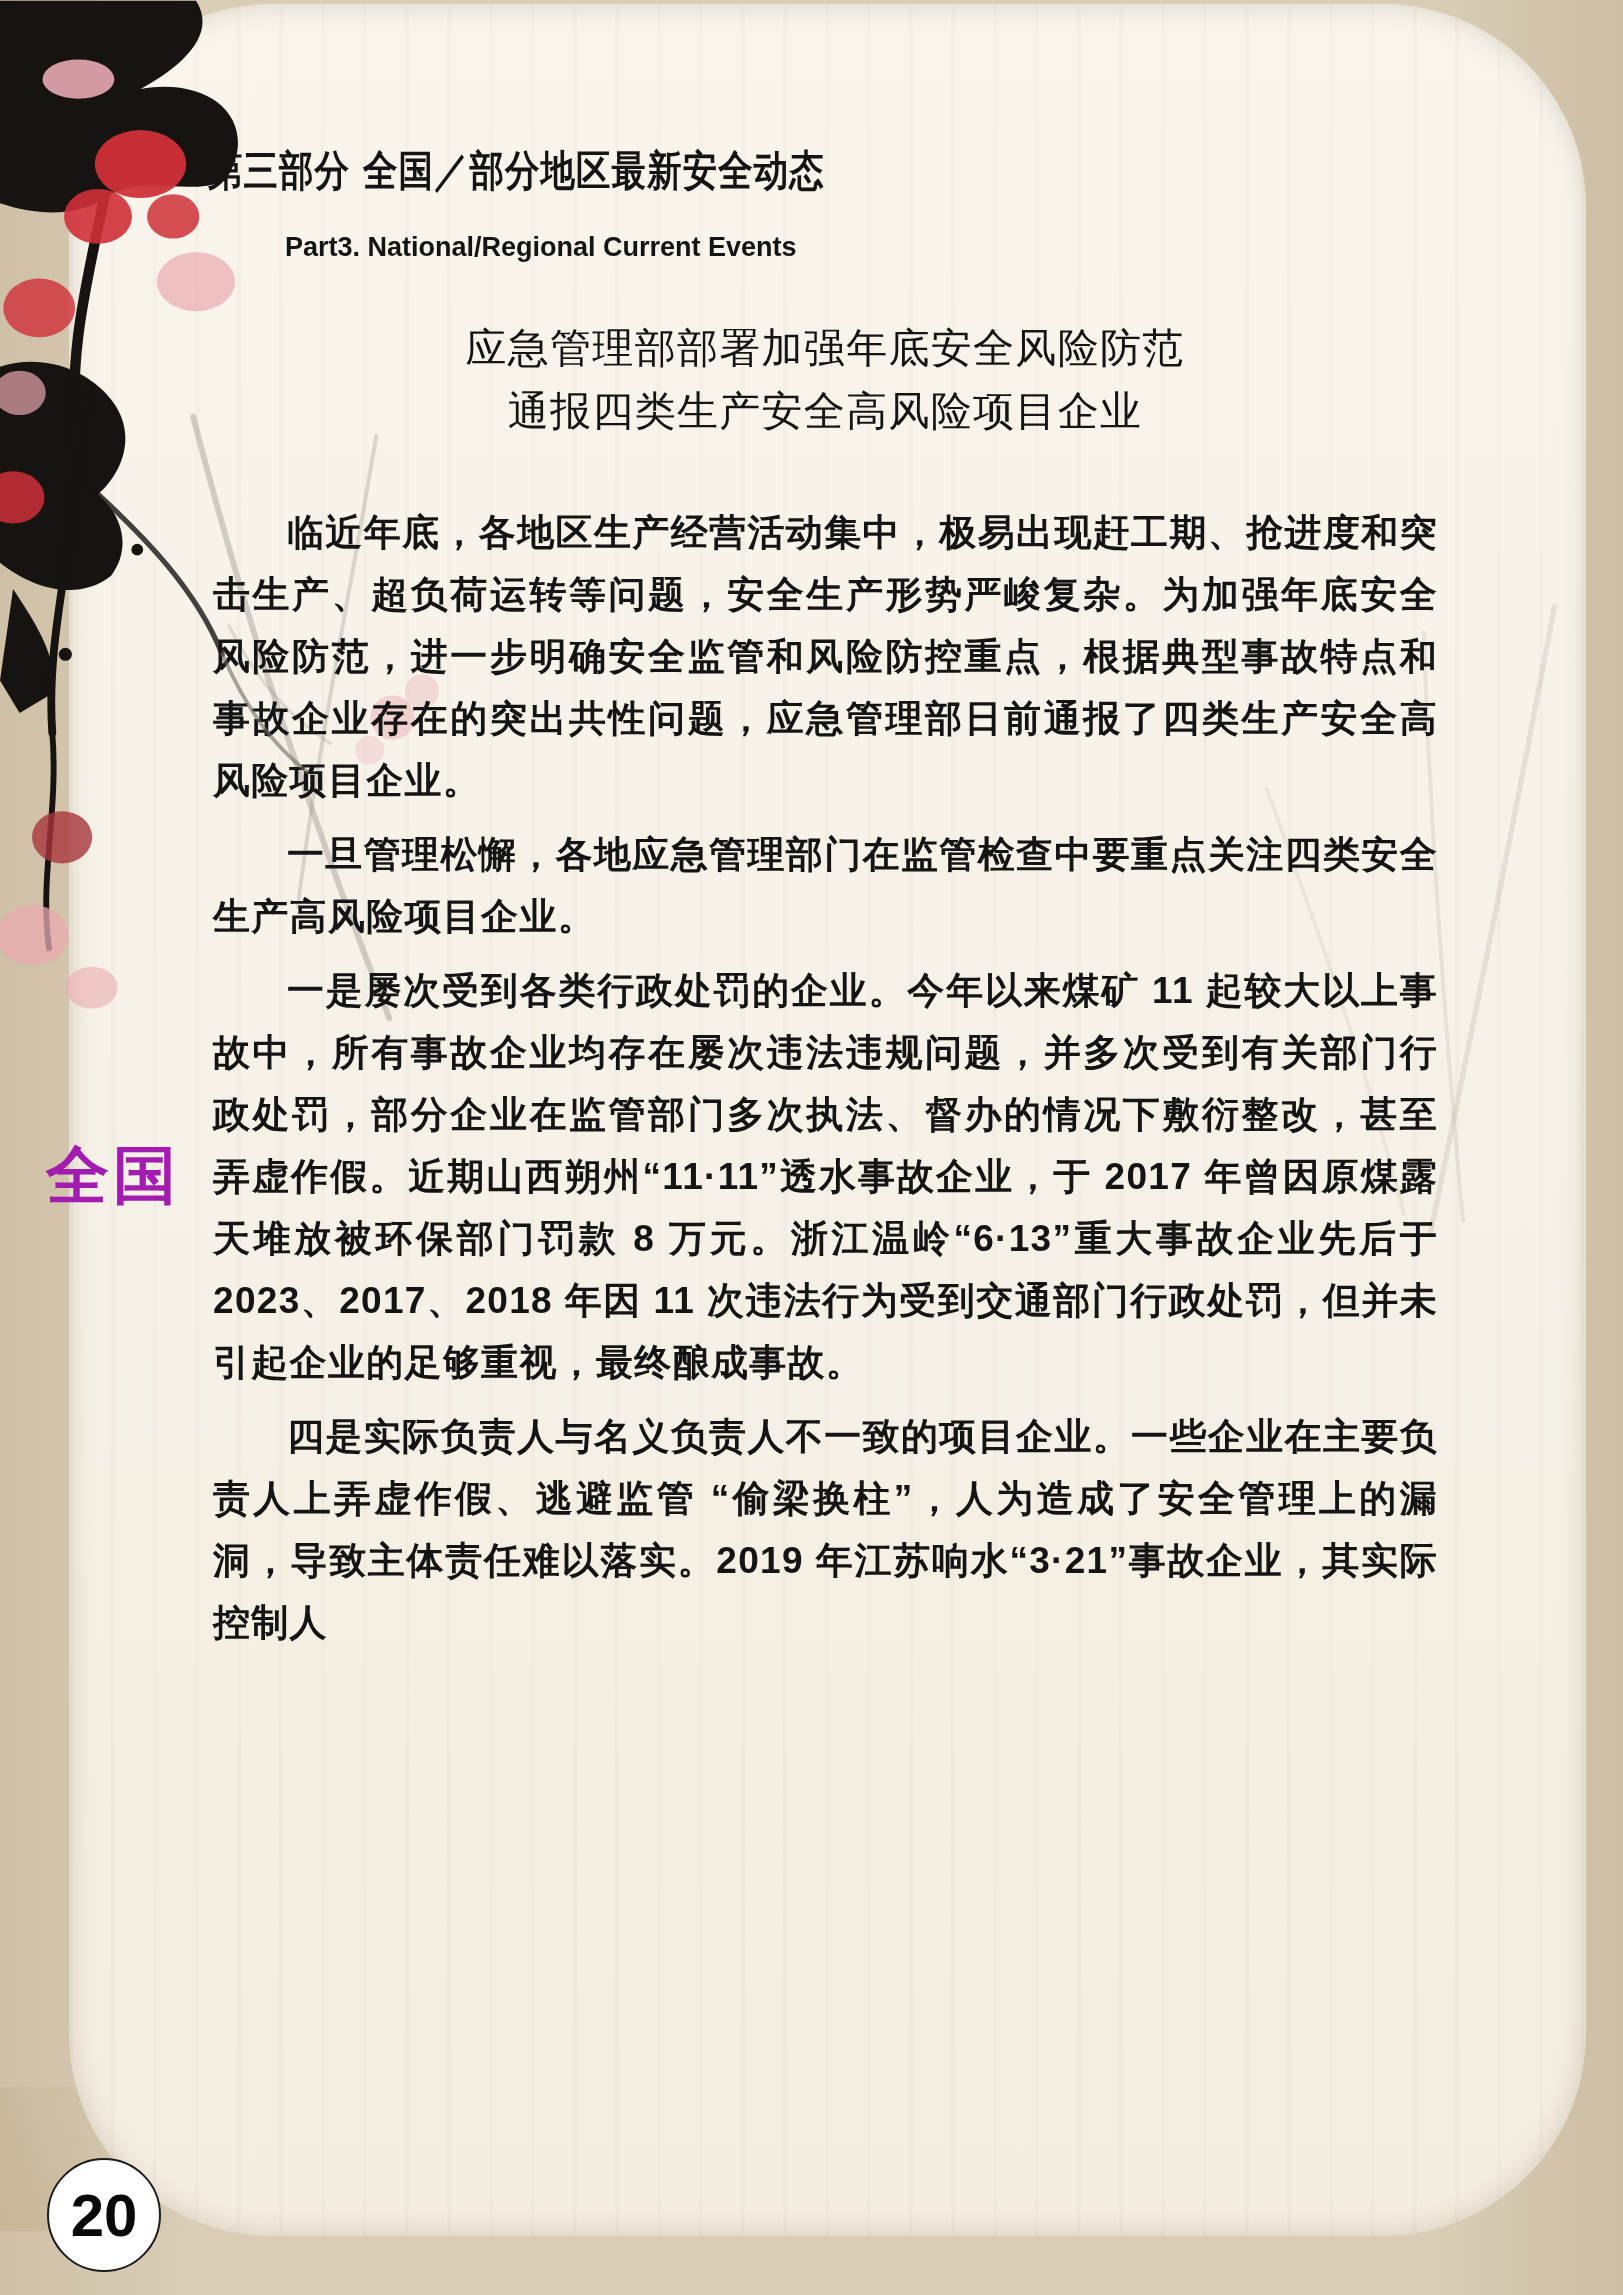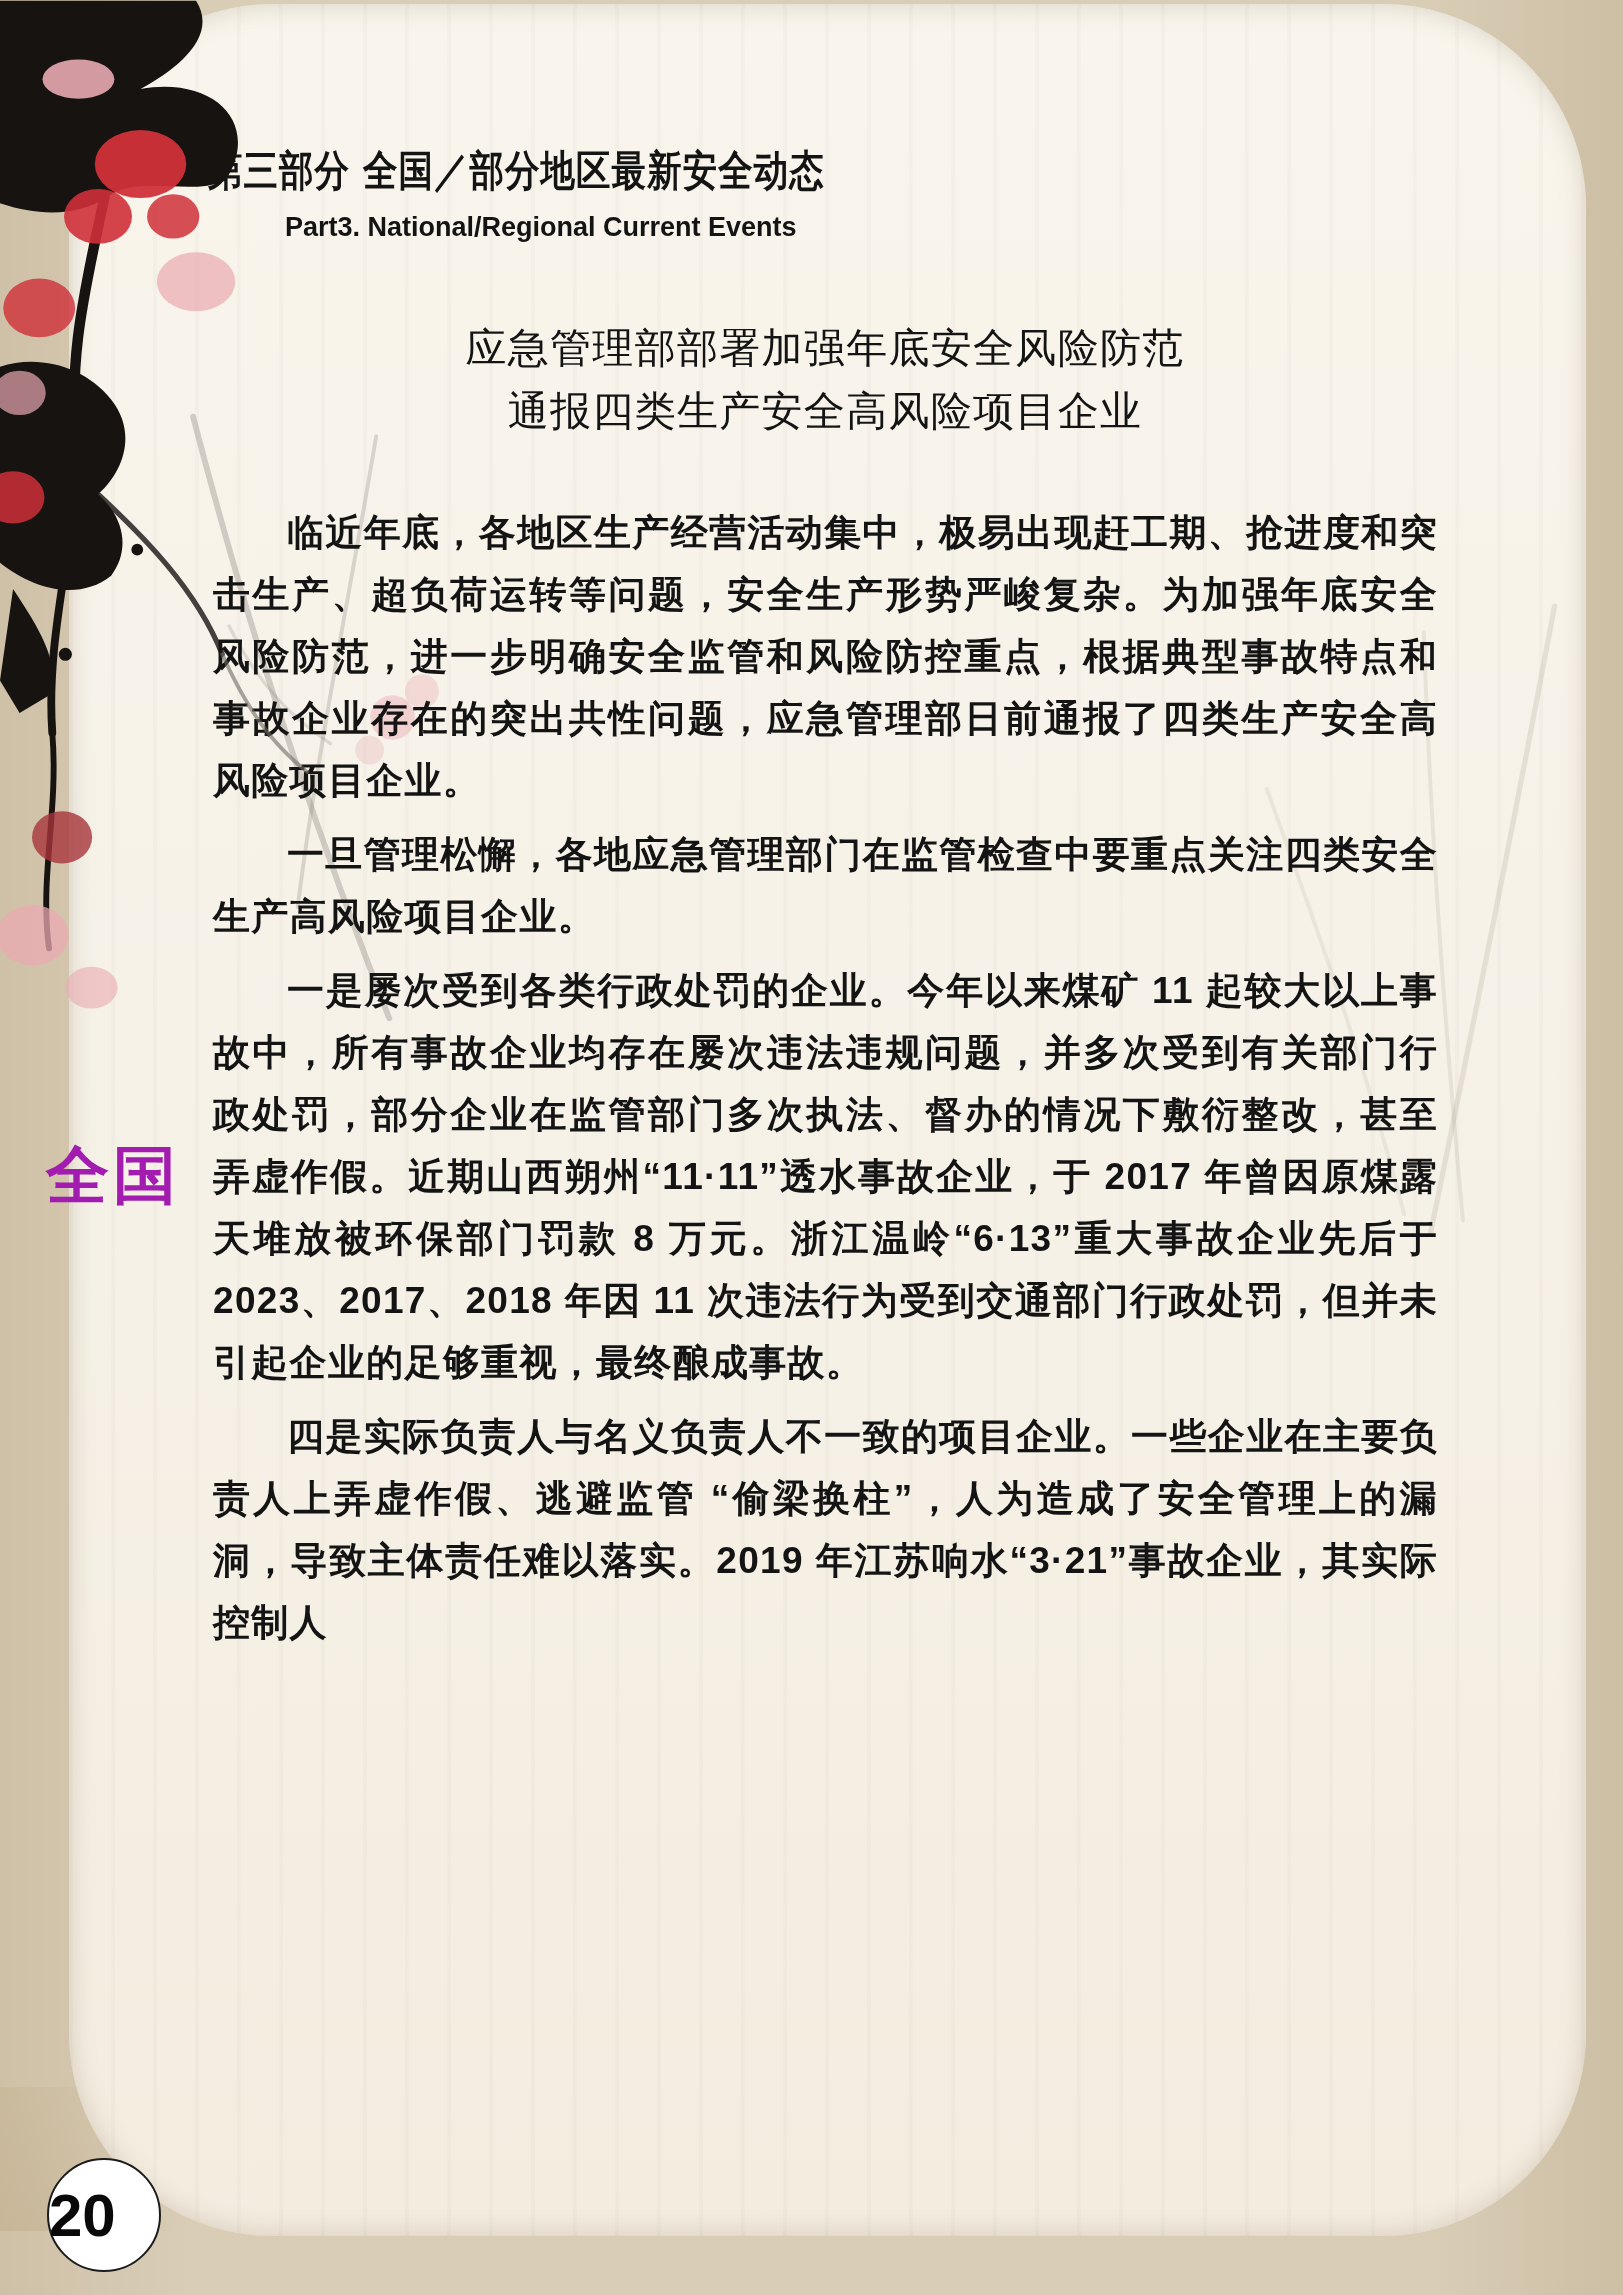--- a/index.html
+++ b/index.html
@@ -21,41 +21,41 @@
     box-shadow:0 0 26px rgba(120,100,70,.25) inset;
   }
   .watermark{position:absolute;z-index:1;pointer-events:none;}
   .title-zh{
     position:absolute;left:139px;top:139px;z-index:2;
     font-family:"DejaVu Serif", serif;
     font-size:42px;font-weight:700;letter-spacing:1.3px;white-space:nowrap;
     transform:scaleX(.82);transform-origin:left top;
   }
   .title-en{
-    position:absolute;left:216px;top:208px;z-index:2;
+    position:absolute;left:216px;top:228px;z-index:2;
     font-size:27px;font-weight:700;letter-spacing:0px;white-space:nowrap;
   }
   .article-title{
     position:absolute;left:131px;top:313px;width:1250px;z-index:2;
     text-align:center;font-size:41px;font-weight:400;line-height:63px;letter-spacing:1.3px;
   }
   .body-text{
     position:absolute;left:132px;top:486px;width:1249px;z-index:2;
     font-size:37px;line-height:62px;font-weight:600;letter-spacing:1.3px;
     text-align:justify;
   }
   .body-text p{margin:12px;text-indent:2em;}
   .side-label{
     position:absolute;left:46px;top:1133px;z-index:6;
     font-size:63px;font-weight:700;letter-spacing:3.9px;color:#a21caf;
   }
   .page-badge{
     position:absolute;left:47px;top:2158px;width:110px;height:110px;z-index:6;
     background:#ffffff;border:2px solid #1c1c1c;border-radius:50%;
-    display:flex;align-items:center;justify-content:flex-start;
+    display:flex;align-items:center;justify-content:center;
   }
   .page-badge span{font-size:60px;font-weight:700;color:#090909;}
   .blossom-art{position:absolute;left:0;top:0;z-index:5;pointer-events:none;}
   .fold-decoration{
     position:absolute;left:0;top:2087px;width:196px;height:144px;z-index:0;
     background:linear-gradient(65deg, rgba(198,180,148,.85), rgba(198,180,148,0) 70%);
   }
 </style>
 </head>
 <body>

